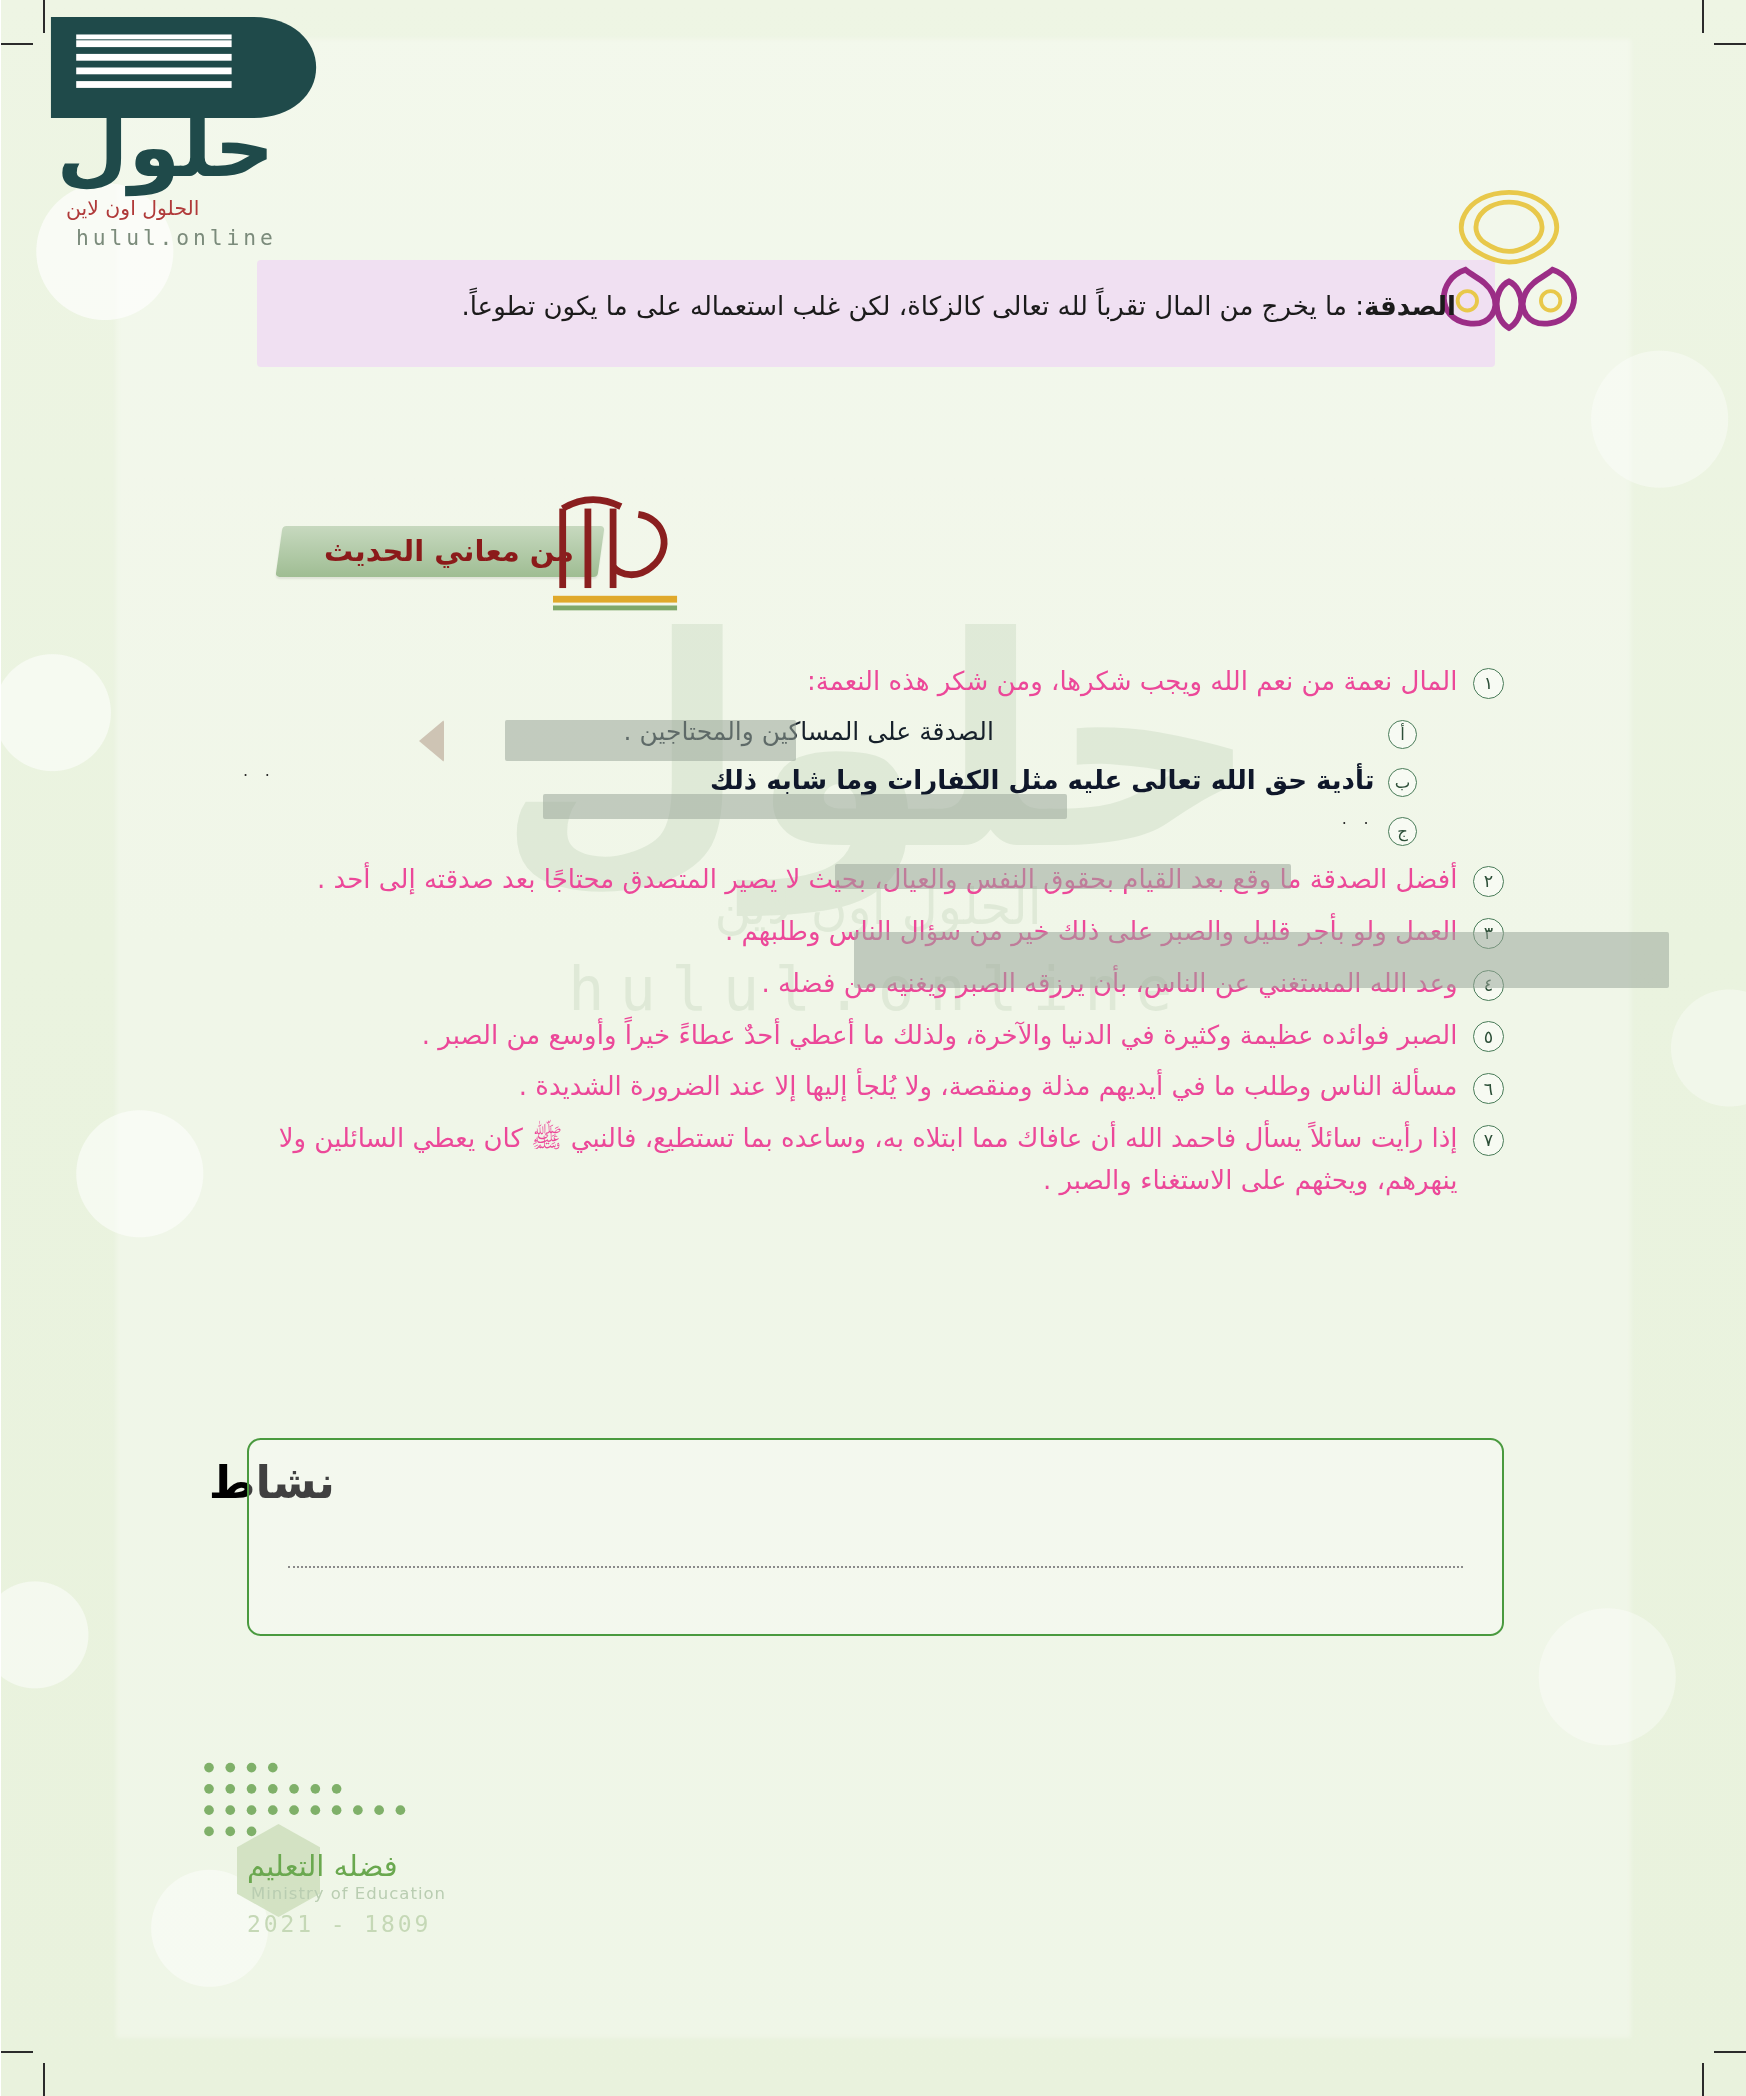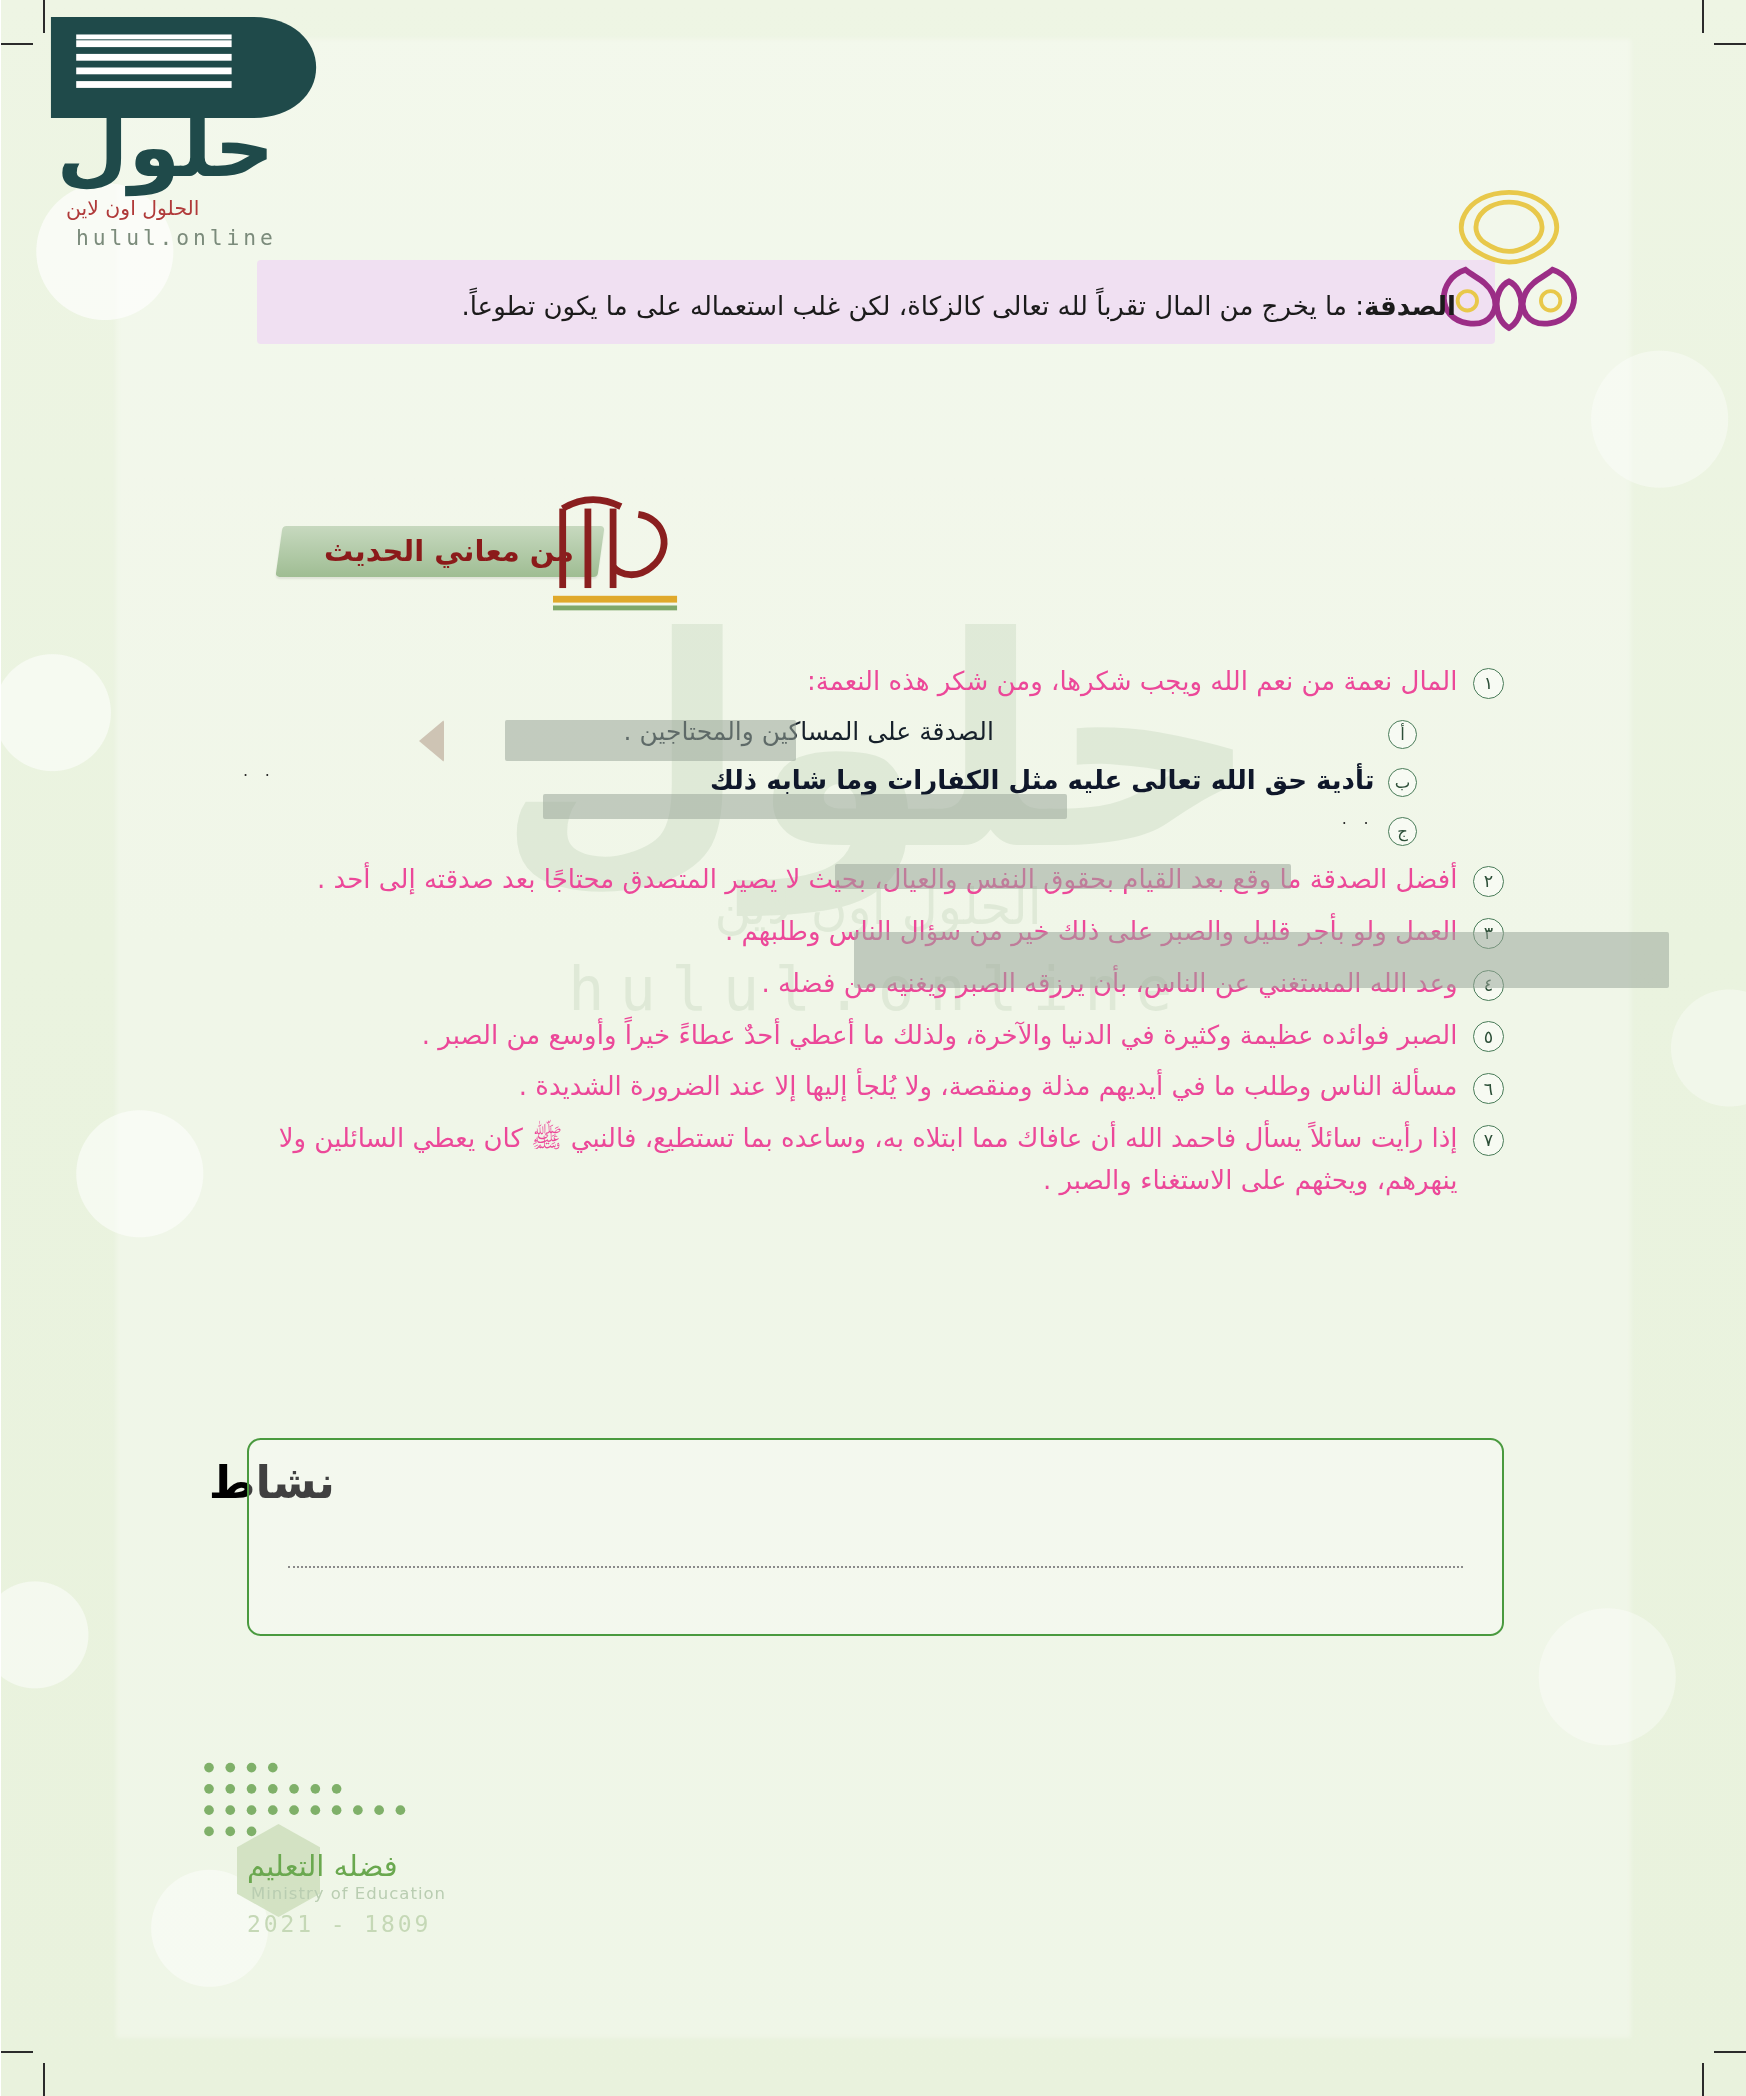--- a/index.html
+++ b/index.html
@@ -129,21 +129,21 @@
     direction: ltr;
     margin-top: 17.5px;
   }
 
   
   .def-box {
     position: absolute;
     right: 252px;
     left: 257px;
     top: 260px;
-    height: 84px;
+    height: 107px;
     background: #f0e0f2;
     border-radius: 3.9px;
   }
   .def-text {
     position: absolute;
     right: 39px;
     left: 78px;
     top: 27px;
     font-family: "DejaVu Sans", sans-serif;
     font-size: 26px;

